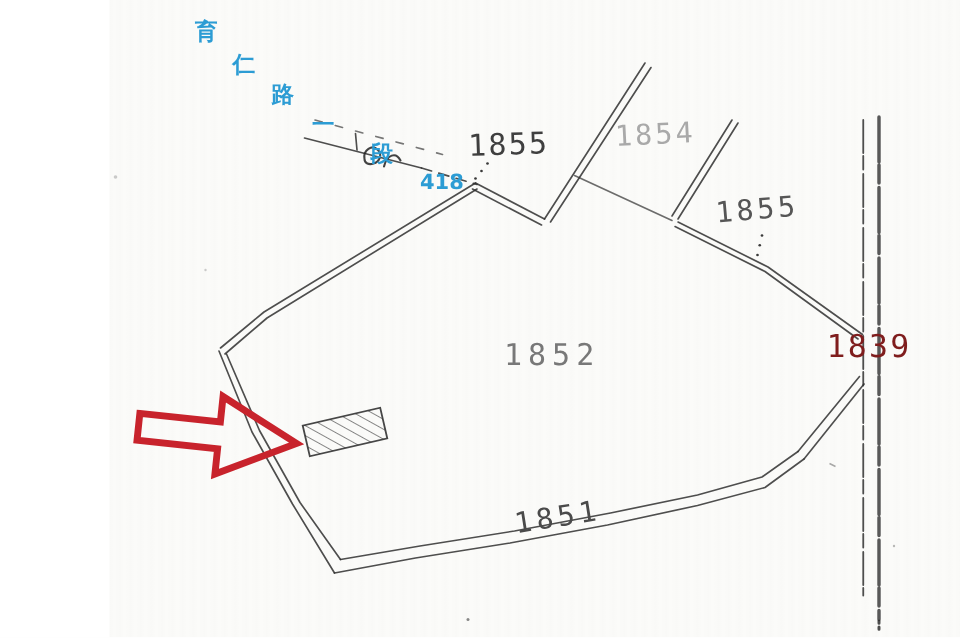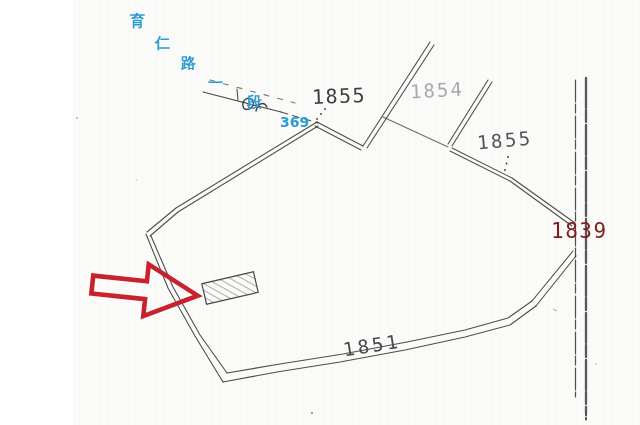--- a/index.html
+++ b/index.html
@@ -113,20 +113,21 @@
     <g>
       <polygon points="92,281 146,281 146,264 198,290 146,316 146,299 92,299" transform="rotate(6 144 290)" fill="none" stroke="#c8232c" stroke-width="4.6" stroke-linejoin="miter"></polygon>
     </g>
   </svg>
 
   <span class="roadchar rc-0">育</span>
   <span class="roadchar rc-1">仁</span>
   <span class="roadchar rc-2">路</span>
   <span class="roadchar rc-3">一</span>
   <span class="roadchar rc-4">段</span>
-  <span class="roadchar rc-num">369</span>
+  <span class="roadchar rc-num">418</span>
 
   <div class="label lbl-1855-top">1855</div>
   <div class="label lbl-1854 faded">1854</div>
   <div class="label lbl-1855-right">1855</div>
+  <div class="label lbl-1852">1852</div>
   <div class="label lbl-1839">1839</div>
   <div class="label lbl-1851">1851</div>
 </div>
 
 </body></html>

